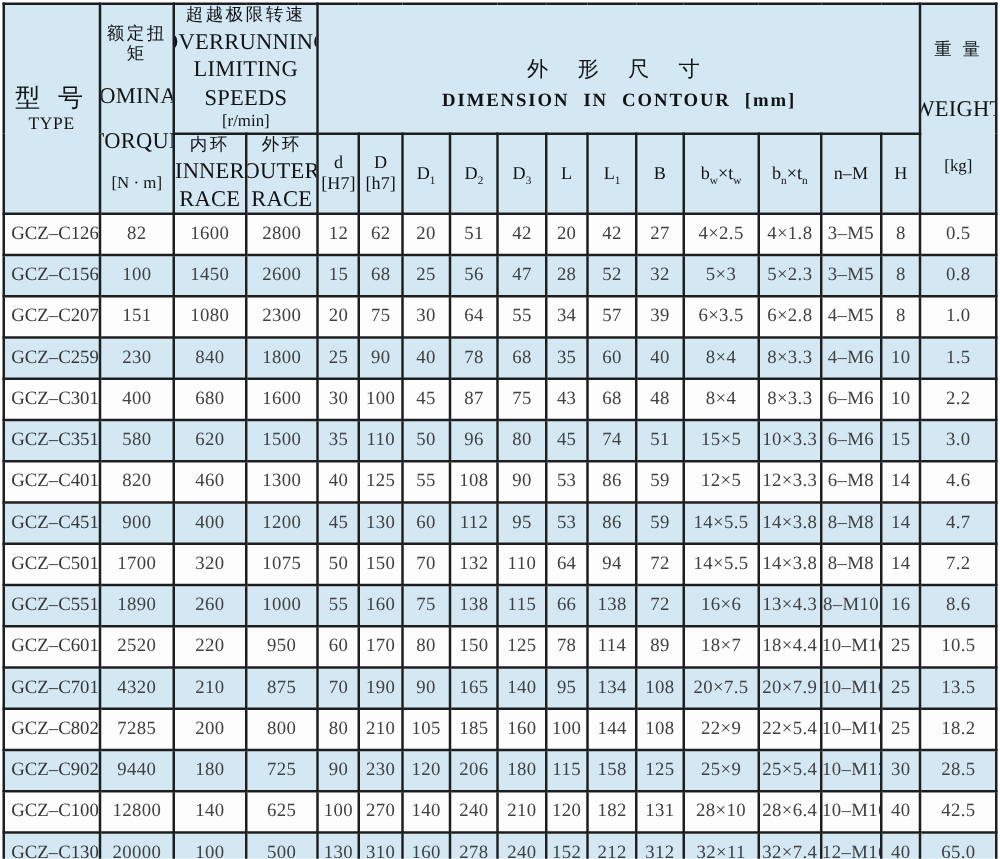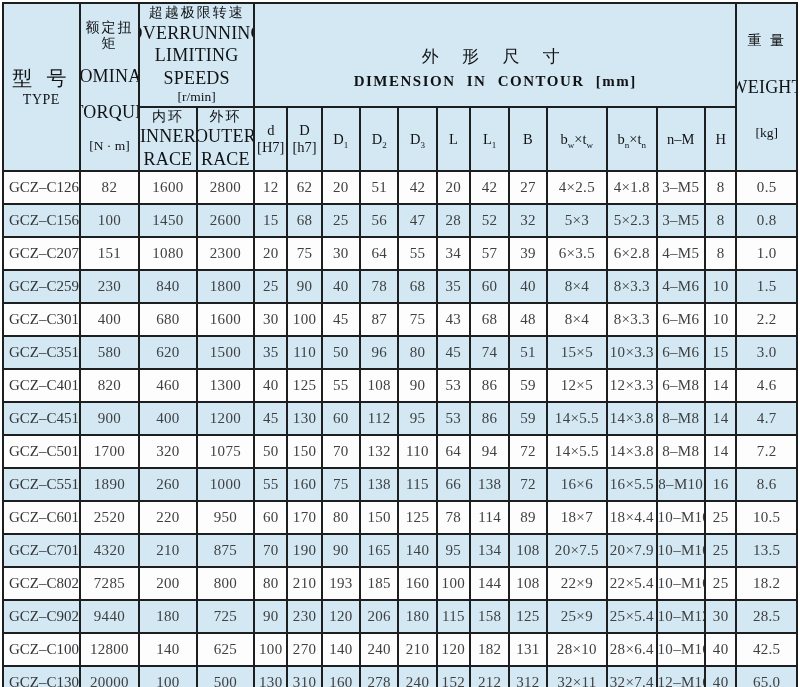--- a/index.html
+++ b/index.html
@@ -355,21 +355,21 @@
           <td>1000</td>
           <td>55</td>
           <td>160</td>
           <td>75</td>
           <td>138</td>
           <td>115</td>
           <td>66</td>
           <td>138</td>
           <td>72</td>
           <td>16×6</td>
-          <td>16×5.5</td>
+          <td>13×4.3</td>
           <td>8–M10</td>
           <td>16</td>
           <td>8.6</td>
         </tr>
         <tr>
           <td class="type-cell">GCZ–C60170</td>
           <td>2520</td>
           <td>220</td>
           <td>950</td>
           <td>60</td>
@@ -405,21 +405,21 @@
           <td>25</td>
           <td>13.5</td>
         </tr>
         <tr>
           <td class="type-cell">GCZ–C80210</td>
           <td>7285</td>
           <td>200</td>
           <td>800</td>
           <td>80</td>
           <td>210</td>
-          <td>193</td>
+          <td>105</td>
           <td>185</td>
           <td>160</td>
           <td>100</td>
           <td>144</td>
           <td>108</td>
           <td>22×9</td>
           <td>22×5.4</td>
           <td>10–M10</td>
           <td>25</td>
           <td>18.2</td>

